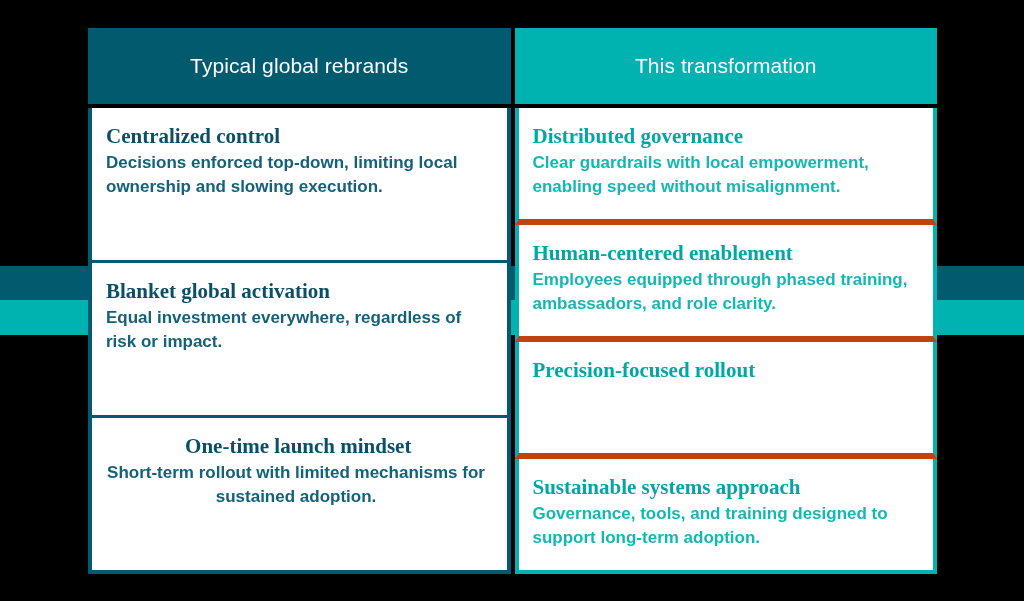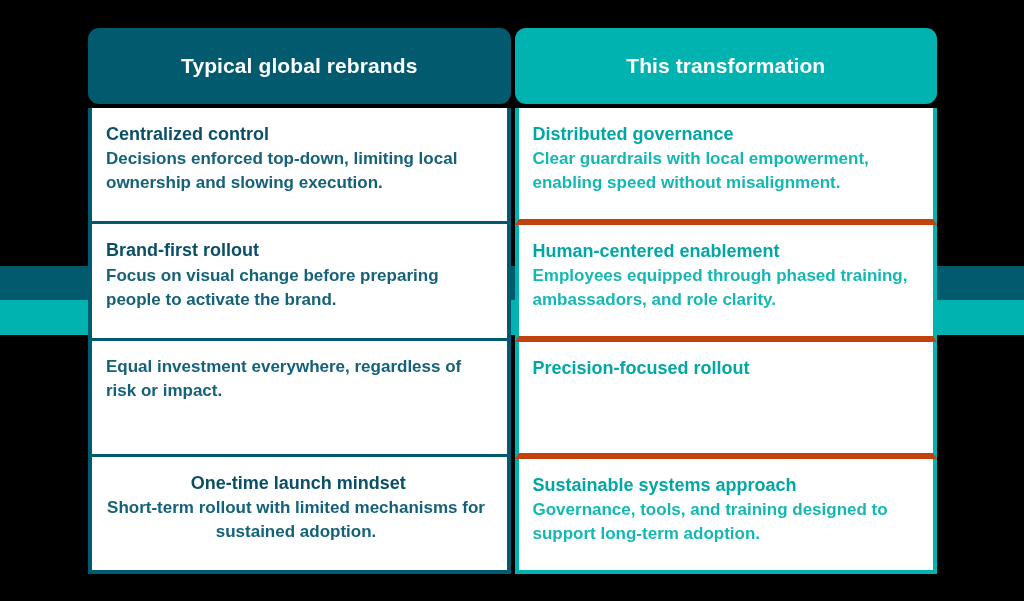--- a/index.html
+++ b/index.html
@@ -52,23 +52,22 @@
     height: 76px;
     flex: 0 0 76px;
   }
   .header-cell {
     flex: 1 1 0;
     display: flex;
     align-items: center;
     justify-content: center;
     color: #FFFFFF;
     font-size: 21px;
-    font-weight: bold;
+    font-weight: normal;
     letter-spacing: 0.1px;
-    border-radius: 11px;
   }
   .header-cell.left  { background: #015A6E; }
   .header-cell.right { background: #00B3B0; margin-left: 4px; text-align: center; }
 
   .body-area {
     flex: 1 1 auto;
     display: flex;
     gap: 4px;
     padding-top: 4px;
     background: transparent;
@@ -102,24 +101,25 @@
   .column.right .cell {
     border-left: 4px solid #00B3B0;
     border-right: 4px solid #00B3B0;
     border-bottom: 6px solid #c2410c;
   }
   .column.right .cell:last-child {
     border-bottom: 4px solid #00B3B0;
   }
 
   .cell-title {
-    font-size: 18px;
+    font-size: 21px;
     font-weight: bold;
     line-height: 1.35;
     margin-bottom: 1px;
+    font-family: Liberation Serif, serif;
   }
   .cell-desc {
     font-size: 17px;
     font-weight: bold;
     line-height: 1.42;
     max-width: 380px;
   }
   .column.left .cell-title { color: #0A4F66; }
   .column.left .cell-desc  { color: #14617A; }
   .column.right .cell-title { color: #00A7A5; }
@@ -140,26 +140,23 @@
 
   <div class="body-area">
 
     <div class="column left">
 
       <div class="cell">
         <div class="cell-title">Centralized control</div>
         <div class="cell-desc">Decisions enforced top-down, limiting local ownership and slowing execution.</div>
       </div>
 
-      <div class="cell">
-        <div class="cell-title">Brand-first rollout</div>
-        <div class="cell-desc">Focus on visual change before preparing people to activate the brand.</div>
-      </div>
 
       <div class="cell">
+        <div class="cell-title">Blanket global activation</div>
         <div class="cell-desc">Equal investment everywhere, regardless of risk or impact.</div>
       </div>
 
       <div class="cell">
         <div class="cell-title">One-time launch mindset</div>
         <div class="cell-desc">Short-term rollout with limited mechanisms for sustained adoption.</div>
       </div>
 
     </div>
 

